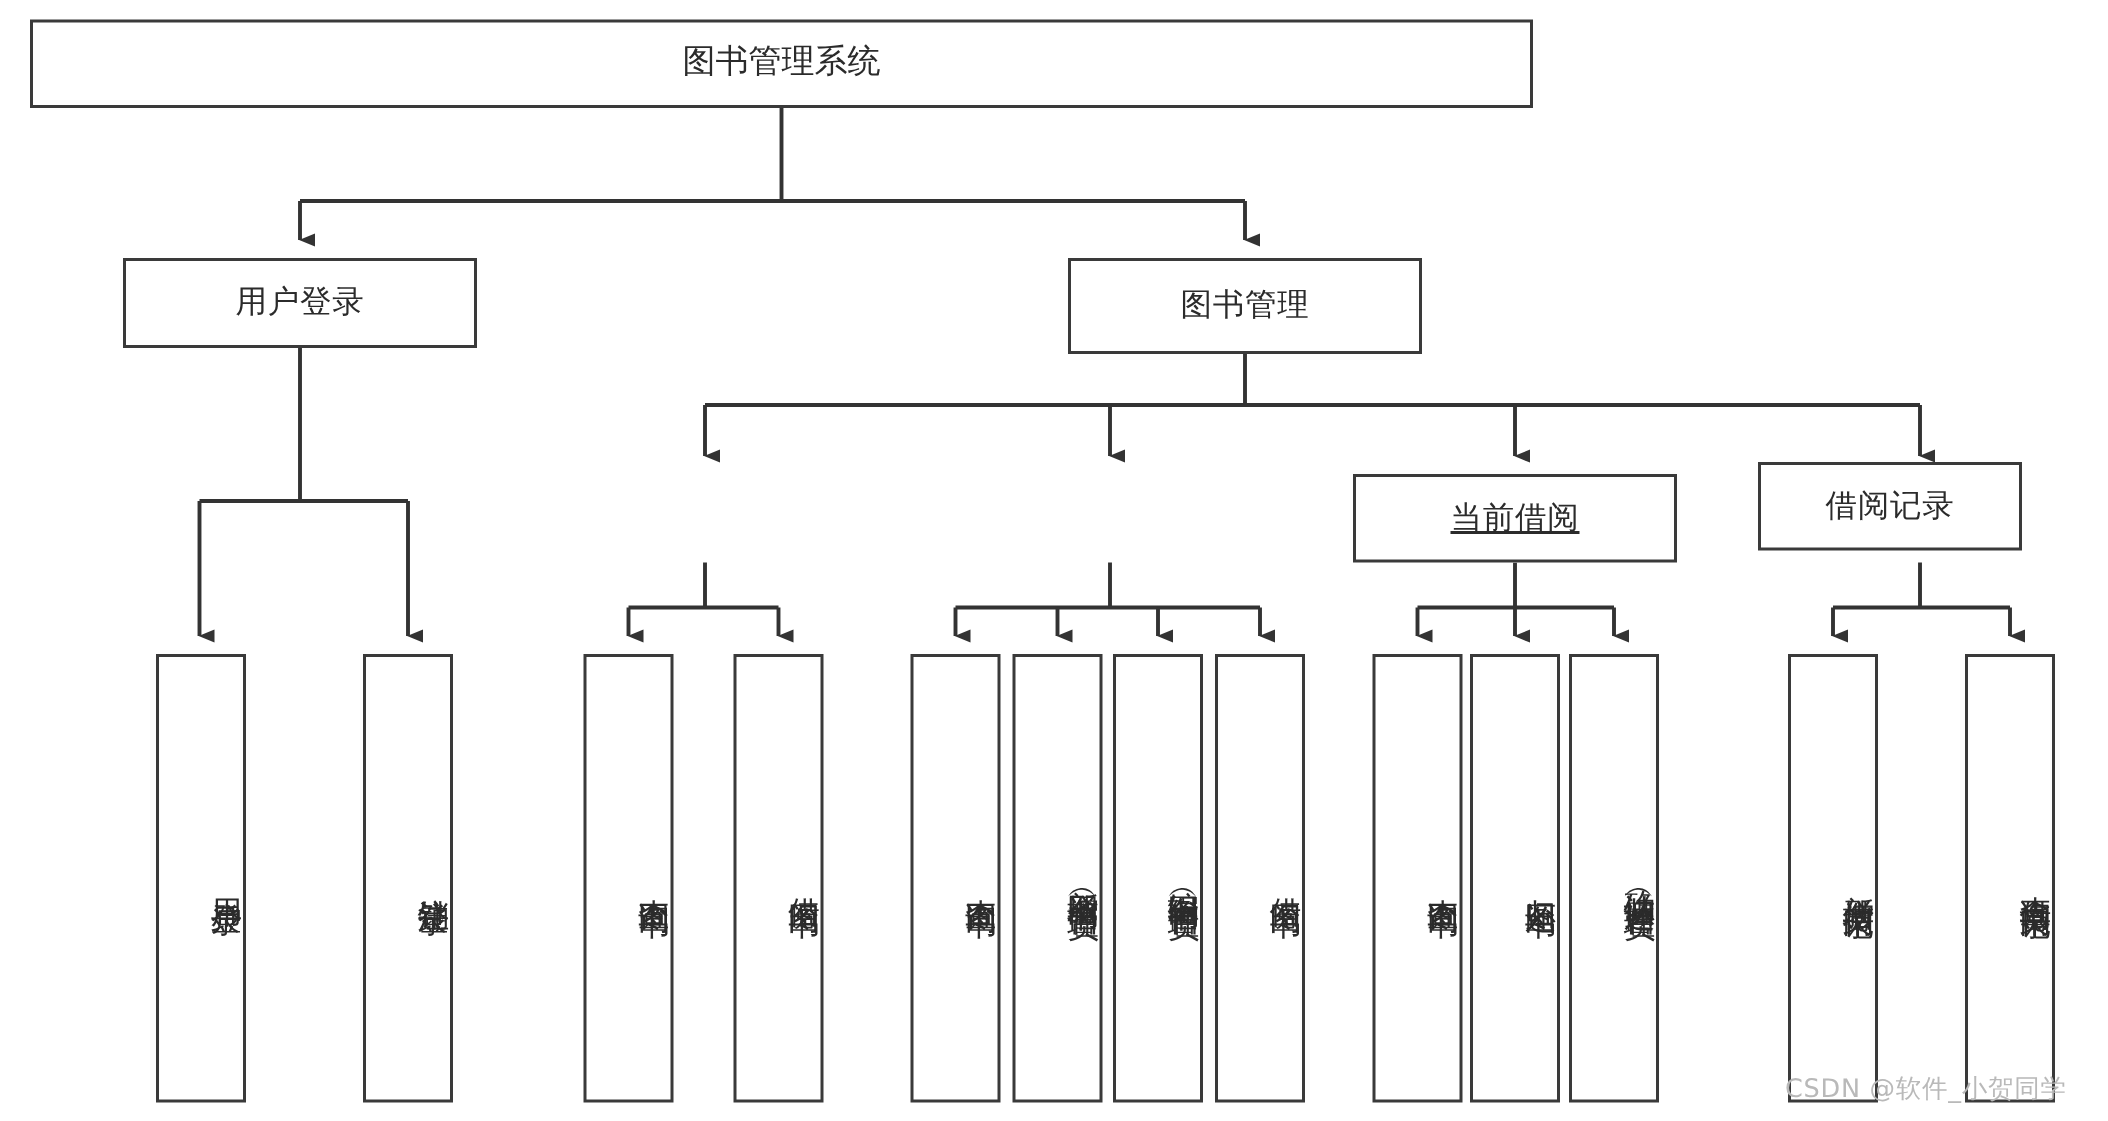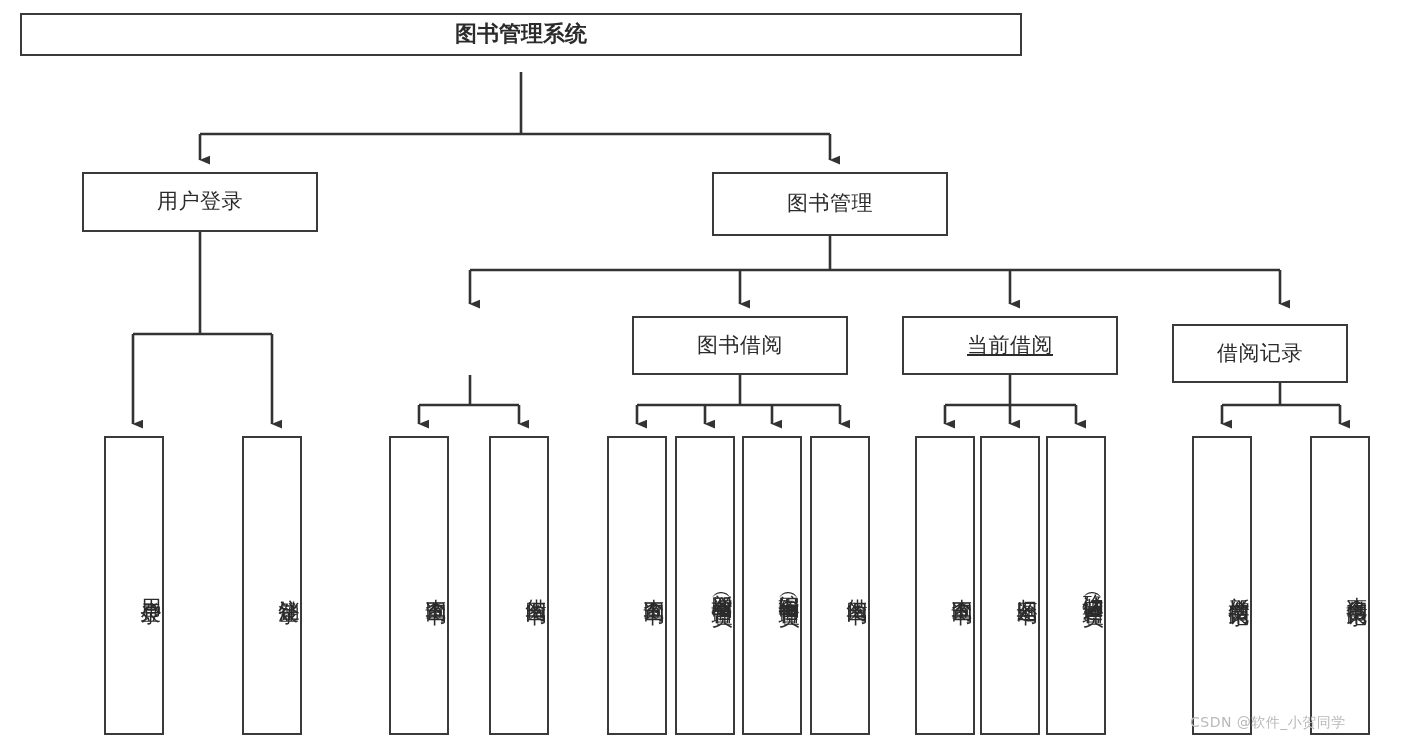--- a/index.html
+++ b/index.html
@@ -48,21 +48,21 @@
     justify-content:center;
   }
   .node.v .vtext{
     display:block;
     writing-mode:vertical-rl;
     text-orientation:upright;
   }
   .watermark{
     position:absolute;
     left:1190px;top:714px;
-    font-size:14px;
+    font-size:17px;
     color:#b9b9b9;
     white-space:nowrap;
     letter-spacing:0.5px;
     font-family:"DejaVu Sans","Liberation Sans",sans-serif;
   }
 </style>
 </head>
 <body>
 
 <div id="diagram">
@@ -110,28 +110,27 @@
       <path d="M1010,405 L1010,424" marker-end="url(#arw)"></path>
       <path d="M1076,405 L1076,424" marker-end="url(#arw)"></path>
 
       <path d="M1280,375 L1280,405"></path>
       <path d="M1222,405 L1340,405"></path>
       <path d="M1222,405 L1222,424" marker-end="url(#arw)"></path>
       <path d="M1340,405 L1340,424" marker-end="url(#arw)"></path>
     </g>
   </svg>
 
-  <div class="node root" style="left:20px;top:13px;width:1002px;height:43px;font-weight:bold;">图书管理系统</div>
+  <div class="node root" style="left:20px;top:13px;width:1002px;height:59px;">图书管理系统</div>
 
   <div class="node h" style="left:82px;top:172px;width:236px;height:60px;">用户登录</div>
   <div class="node h" style="left:712px;top:172px;width:236px;height:64px;">图书管理</div>
 
-  <div class="node h" style="left:632px;top:316px;width:216px;height:59px;">图书借阅</div>
   <div class="node h" style="left:902px;top:316px;width:216px;height:59px;text-decoration:underline;">当前借阅</div>
-  <div class="node h" style="left:1172px;top:324px;width:176px;height:59px;">借阅记录</div>
+  <div class="node h" style="left:1172px;top:308px;width:176px;height:59px;">借阅记录</div>
 
   <div class="node v" style="left:104px;top:436px;width:60px;height:299px;">
     <span class="vtext">用户登录</span>
   </div>
   <div class="node v" style="left:242px;top:436px;width:60px;height:299px;">
     <span class="vtext">注销登录</span>
   </div>
 
   <div class="node v" style="left:389px;top:436px;width:60px;height:299px;">
     <span class="vtext">查询图书</span>

